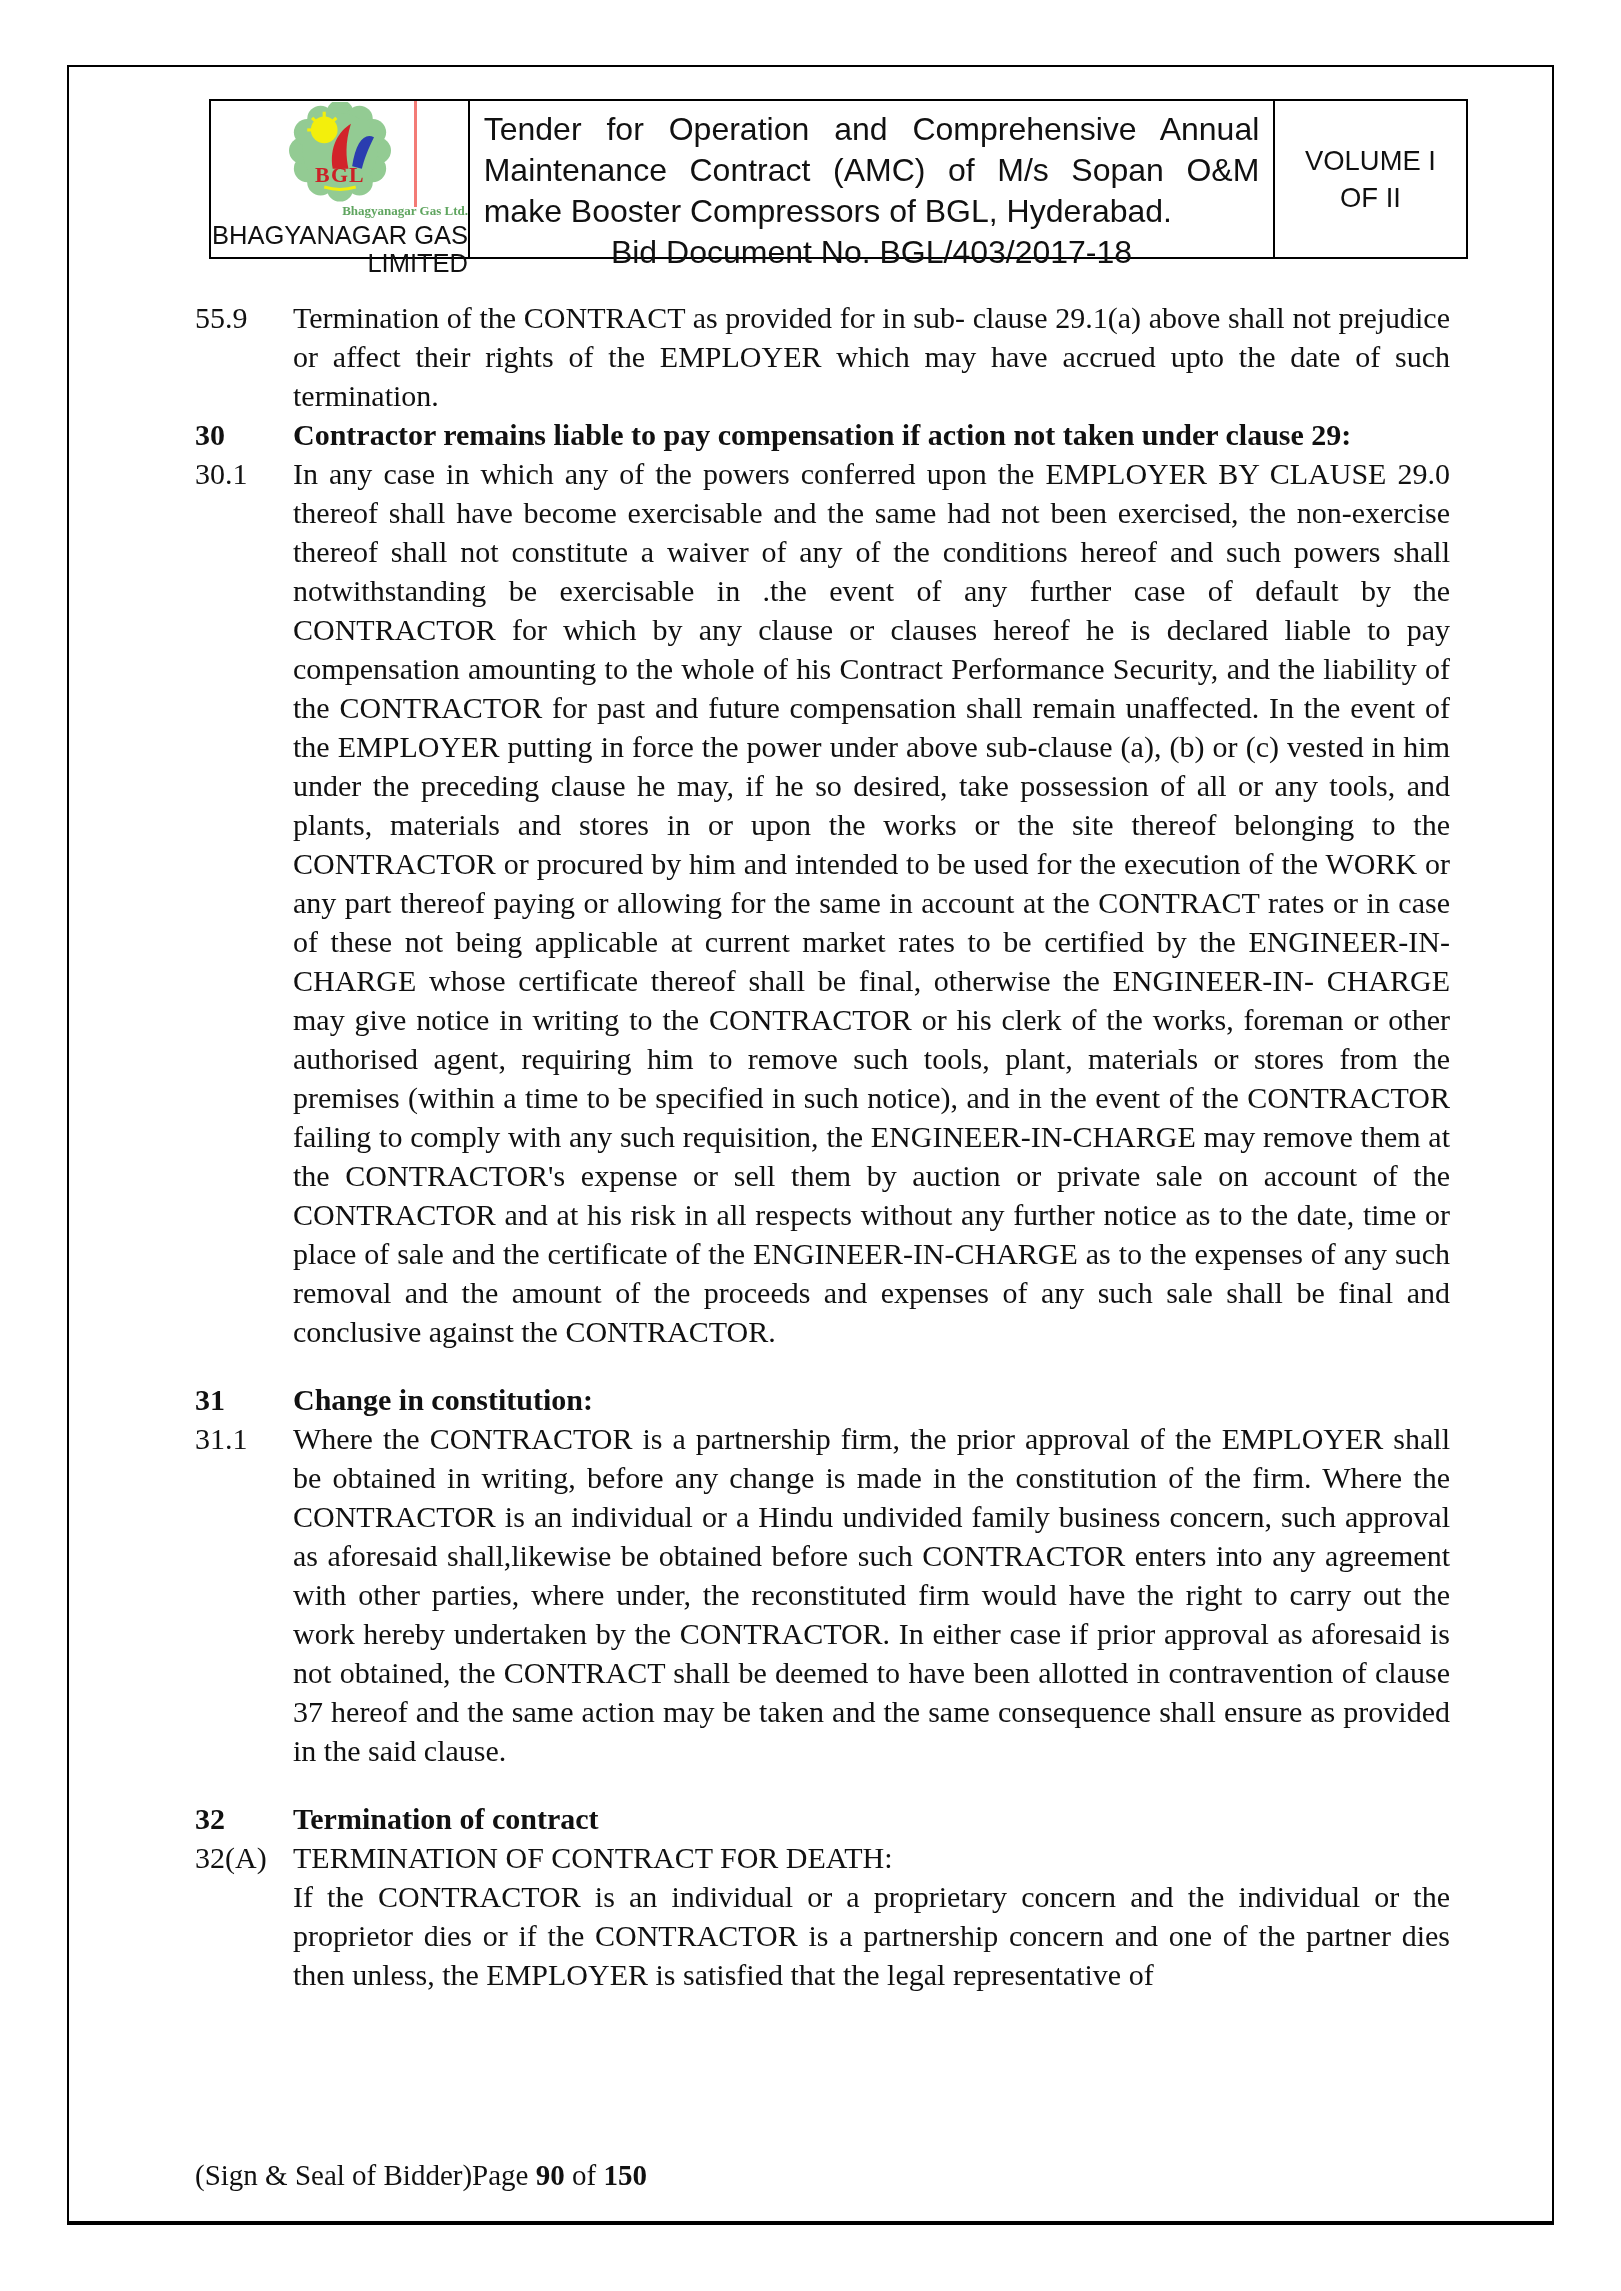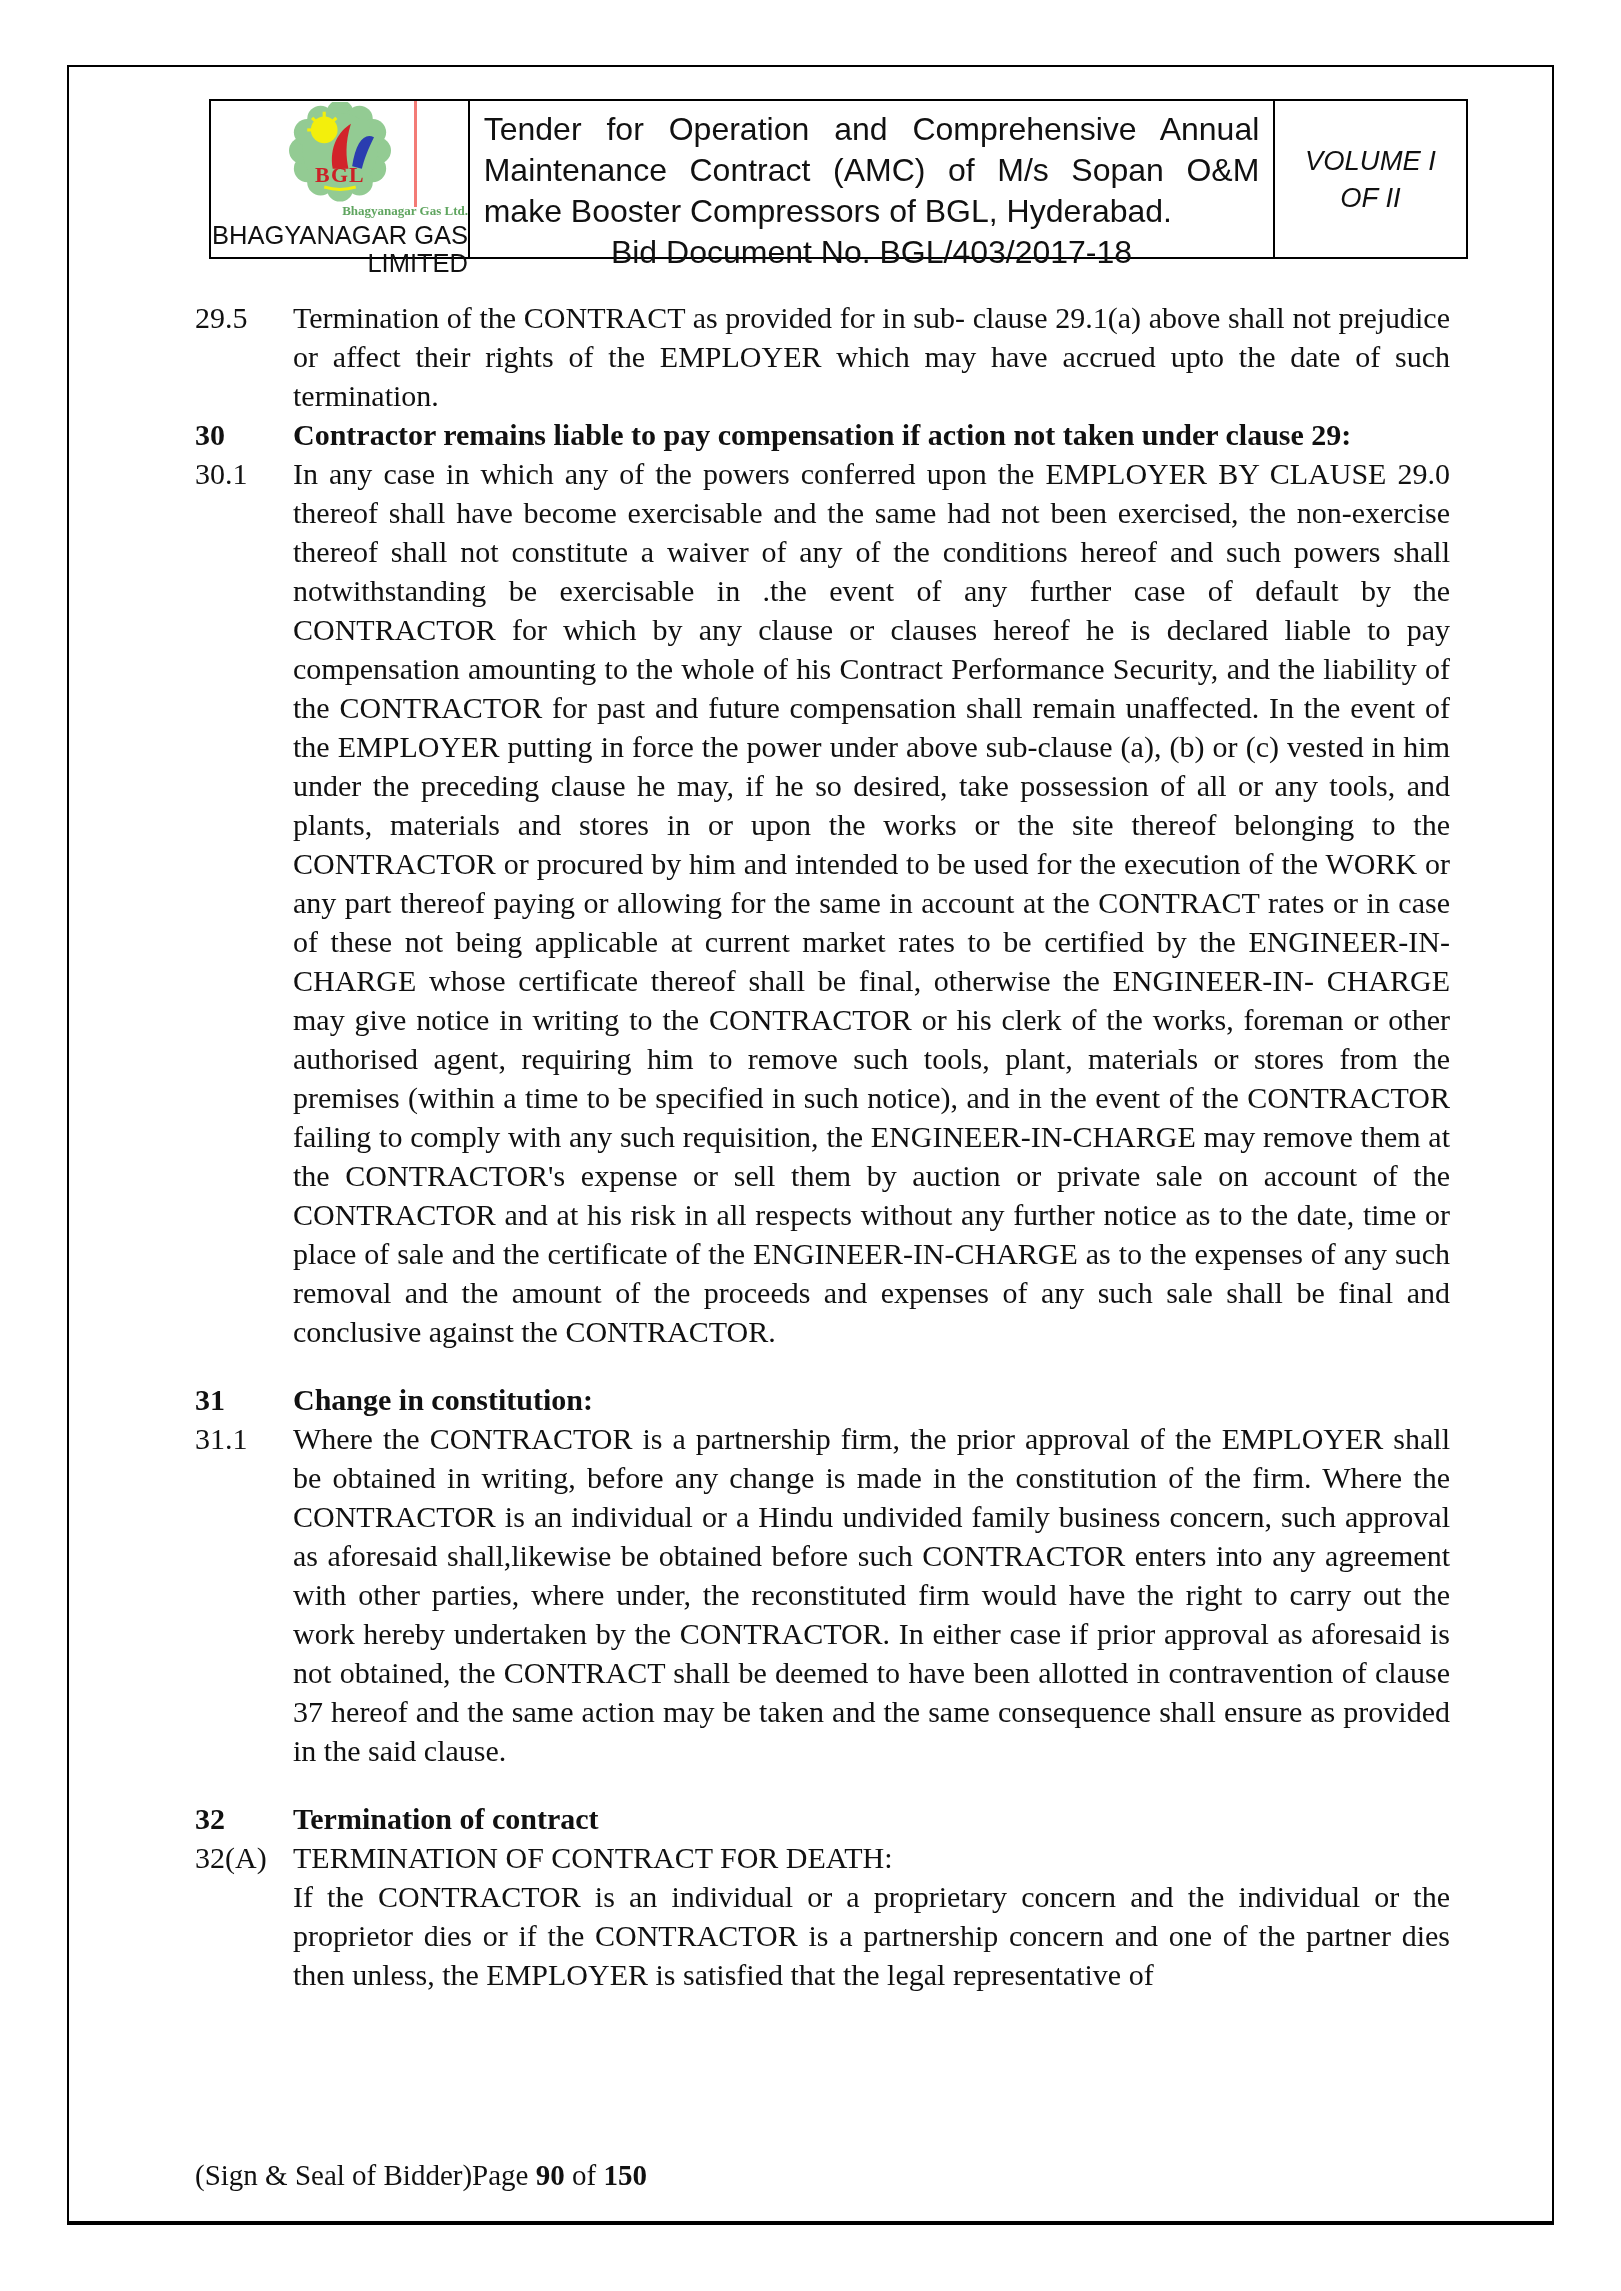--- a/index.html
+++ b/index.html
@@ -19,21 +19,21 @@
                  font-size:13px;line-height:18.6px;color:#5fa55f;margin-top:-2px;}
   .company{font-family:"Liberation Sans",sans-serif;font-size:25.5px;line-height:28px;
            color:#111;}
   .title-cell{flex:1 1 auto;border-right:2px solid #000;padding:7.8px 13.7px 0 13.7px;
               font-family:"Liberation Sans",sans-serif;font-size:32px;line-height:41px;}
   .title-line{text-align:justify;}
   .title-line.jl{text-align-last:justify;}
   .bid-line{text-align:center;}
   .volume-cell{flex:0 0 191px;display:flex;flex-direction:column;justify-content:center;
                align-items:center;font-family:"Liberation Sans",sans-serif;
-               font-size:27.4px;line-height:37px;font-style:italic;}
+               font-size:27.4px;line-height:37px;}
   
   .content{position:absolute;left:126px;top:231px;width:1255px;
            font-size:30px;line-height:39px;}
   .row{display:flex;}
   .row.gap{margin-top:29px;}
   .num{flex:0 0 98px;}
   .txt{flex:1 1 auto;text-align:justify;}
   .row.bold .num,.row.bold .txt{font-weight:bold;}
   
   .footer{position:absolute;left:126px;right:96px;bottom:29px;display:flex;
@@ -95,21 +95,21 @@
 
       <div class="cell volume-cell">
         <div>VOLUME I</div>
         <div>OF II</div>
       </div>
     </div>
 
     <div class="content">
 
       <div class="row">
-        <div class="num">29.5</div>
+        <div class="num">55.9</div>
         <div class="txt">Termination of the CONTRACT as provided for in sub- clause 29.1(a) above shall not prejudice or affect their rights of the EMPLOYER which may have accrued upto the date of such termination.</div>
       </div>
 
       <div class="row bold">
         <div class="num">30</div>
         <div class="txt">Contractor remains liable to pay compensation if action not taken under clause 29:</div>
       </div>
 
       <div class="row">
         <div class="num">30.1</div>

